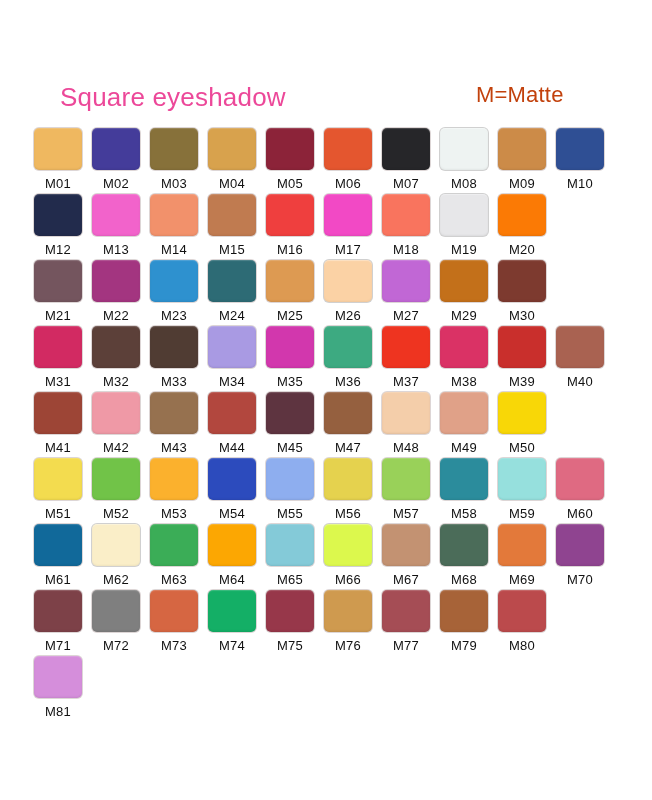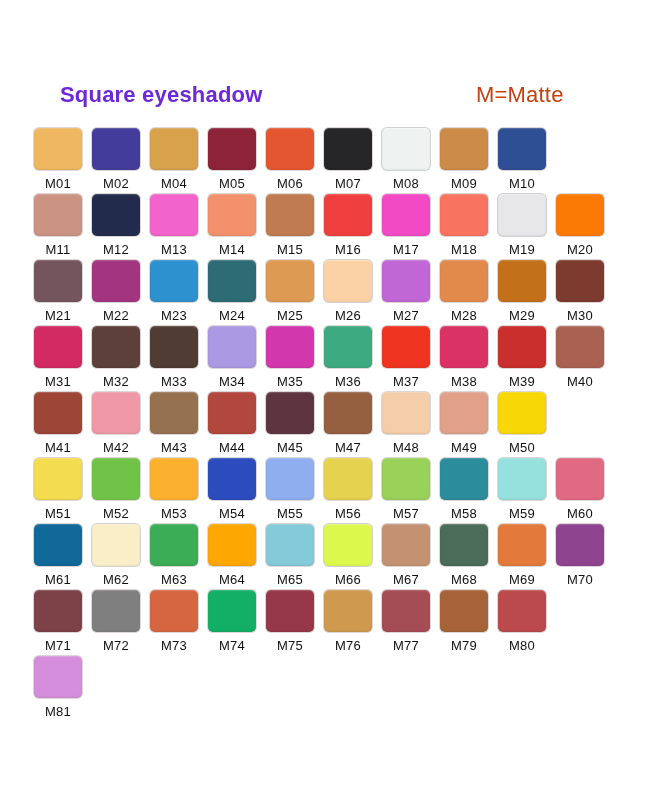--- a/index.html
+++ b/index.html
@@ -25,25 +25,24 @@
     position: absolute;
     left: 0;
     top: 82px;
     width: 652px;
     height: 34px;
   }
   .title-main {
     position: absolute;
     left: 60px;
     top: 0;
-    font-size: 22px;
-    color: #6d28d9;
+    font-size: 26px;
+    color: #ec4899;
     letter-spacing: 0.2px;
     white-space: nowrap;
-    font-weight: bold;
   }
   .title-legend {
     position: absolute;
     left: 476px;
     top: 0;
     font-size: 22px;
     color: #c2410c;
     letter-spacing: 0.2px;
     white-space: nowrap;
   }
@@ -107,20 +106,24 @@
       <div class="row">
         <div class="cell">
           <div class="swatch" title="M01" style="background-color: rgb(239, 184, 96);"></div>
           <div class="code">M01</div>
         </div>
         <div class="cell">
           <div class="swatch" title="M02" style="background-color: rgb(68, 60, 154);"></div>
           <div class="code">M02</div>
         </div>
         <div class="cell">
+          <div class="swatch" title="M03" style="background-color: rgb(135, 113, 58);"></div>
+          <div class="code">M03</div>
+        </div>
+        <div class="cell">
           <div class="swatch" title="M04" style="background-color: rgb(216, 162, 77);"></div>
           <div class="code">M04</div>
         </div>
         <div class="cell">
           <div class="swatch" title="M05" style="background-color: rgb(140, 35, 57);"></div>
           <div class="code">M05</div>
         </div>
         <div class="cell">
           <div class="swatch" title="M06" style="background-color: rgb(228, 86, 47);"></div>
           <div class="code">M06</div>
@@ -137,24 +140,20 @@
           <div class="swatch" title="M09" style="background-color: rgb(204, 139, 72);"></div>
           <div class="code">M09</div>
         </div>
         <div class="cell">
           <div class="swatch" title="M10" style="background-color: rgb(47, 79, 148);"></div>
           <div class="code">M10</div>
         </div>
       </div>
       <div class="row">
         <div class="cell">
-          <div class="swatch" title="M11" style="background-color: rgb(203, 147, 130);"></div>
-          <div class="code">M11</div>
-        </div>
-        <div class="cell">
           <div class="swatch" title="M12" style="background-color: rgb(34, 43, 76);"></div>
           <div class="code">M12</div>
         </div>
         <div class="cell">
           <div class="swatch" title="M13" style="background-color: rgb(242, 99, 203);"></div>
           <div class="code">M13</div>
         </div>
         <div class="cell">
           <div class="swatch" title="M14" style="background-color: rgb(242, 145, 107);"></div>
           <div class="code">M14</div>
@@ -205,24 +204,20 @@
           <div class="swatch" title="M25" style="background-color: rgb(221, 154, 82);"></div>
           <div class="code">M25</div>
         </div>
         <div class="cell">
           <div class="swatch pale" title="M26" style="background-color: rgb(251, 210, 165);"></div>
           <div class="code">M26</div>
         </div>
         <div class="cell">
           <div class="swatch" title="M27" style="background-color: rgb(193, 103, 213);"></div>
           <div class="code">M27</div>
-        </div>
-        <div class="cell">
-          <div class="swatch" title="M28" style="background-color: rgb(226, 137, 76);"></div>
-          <div class="code">M28</div>
         </div>
         <div class="cell">
           <div class="swatch" title="M29" style="background-color: rgb(195, 112, 26);"></div>
           <div class="code">M29</div>
         </div>
         <div class="cell">
           <div class="swatch" title="M30" style="background-color: rgb(125, 58, 47);"></div>
           <div class="code">M30</div>
         </div>
       </div>

